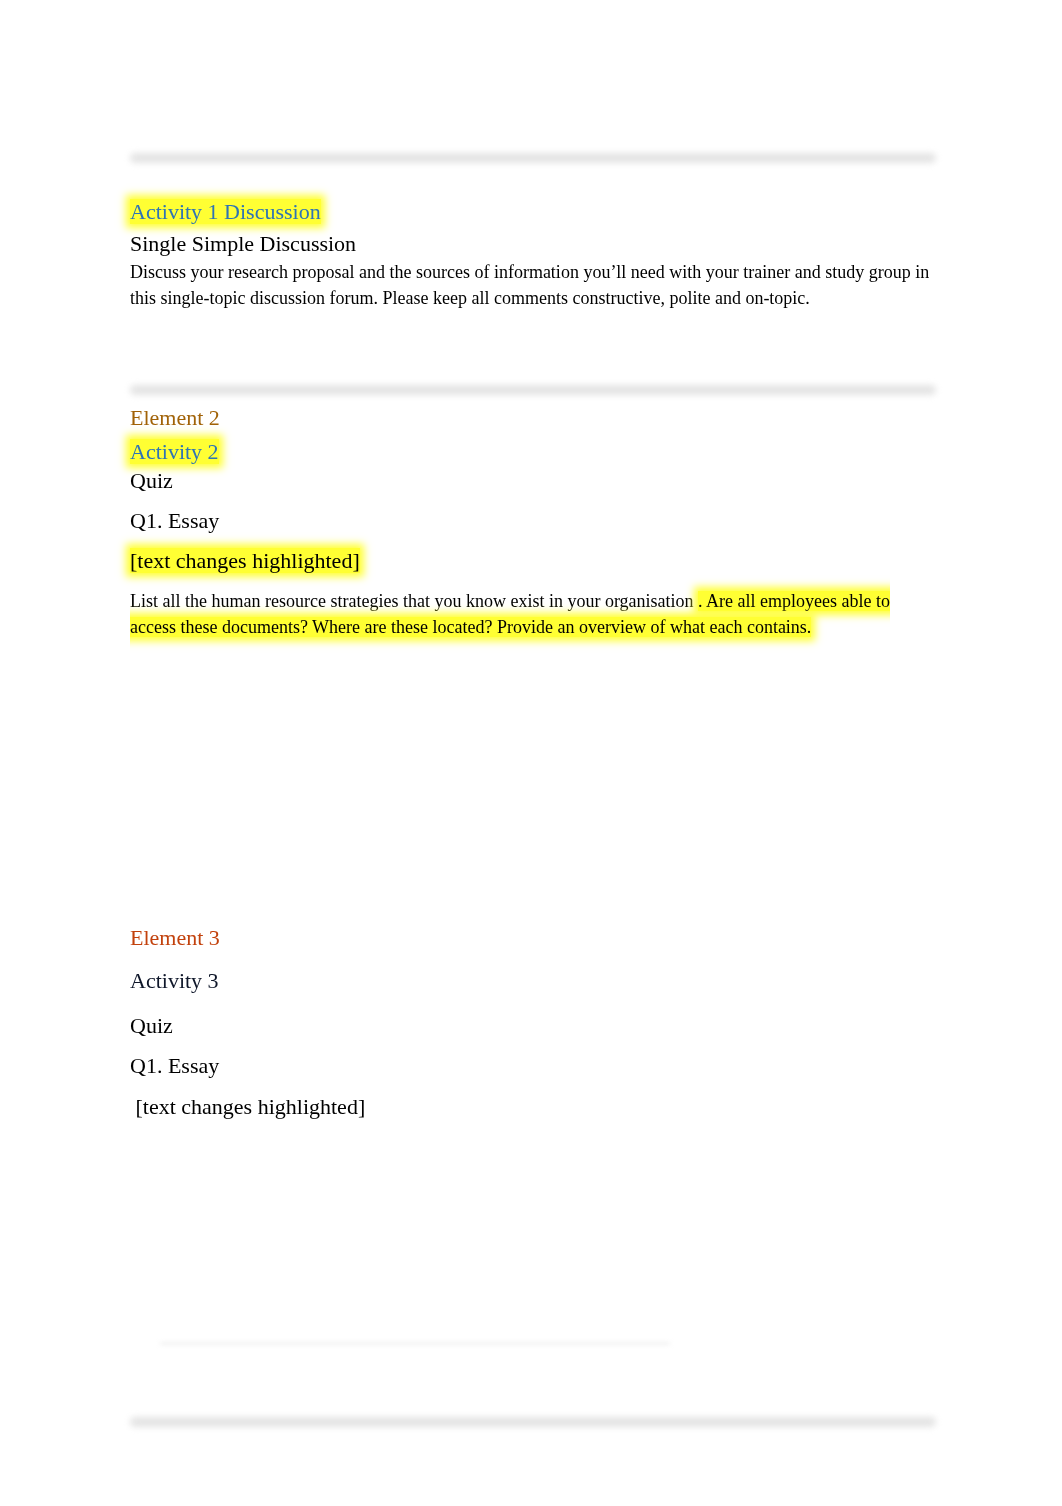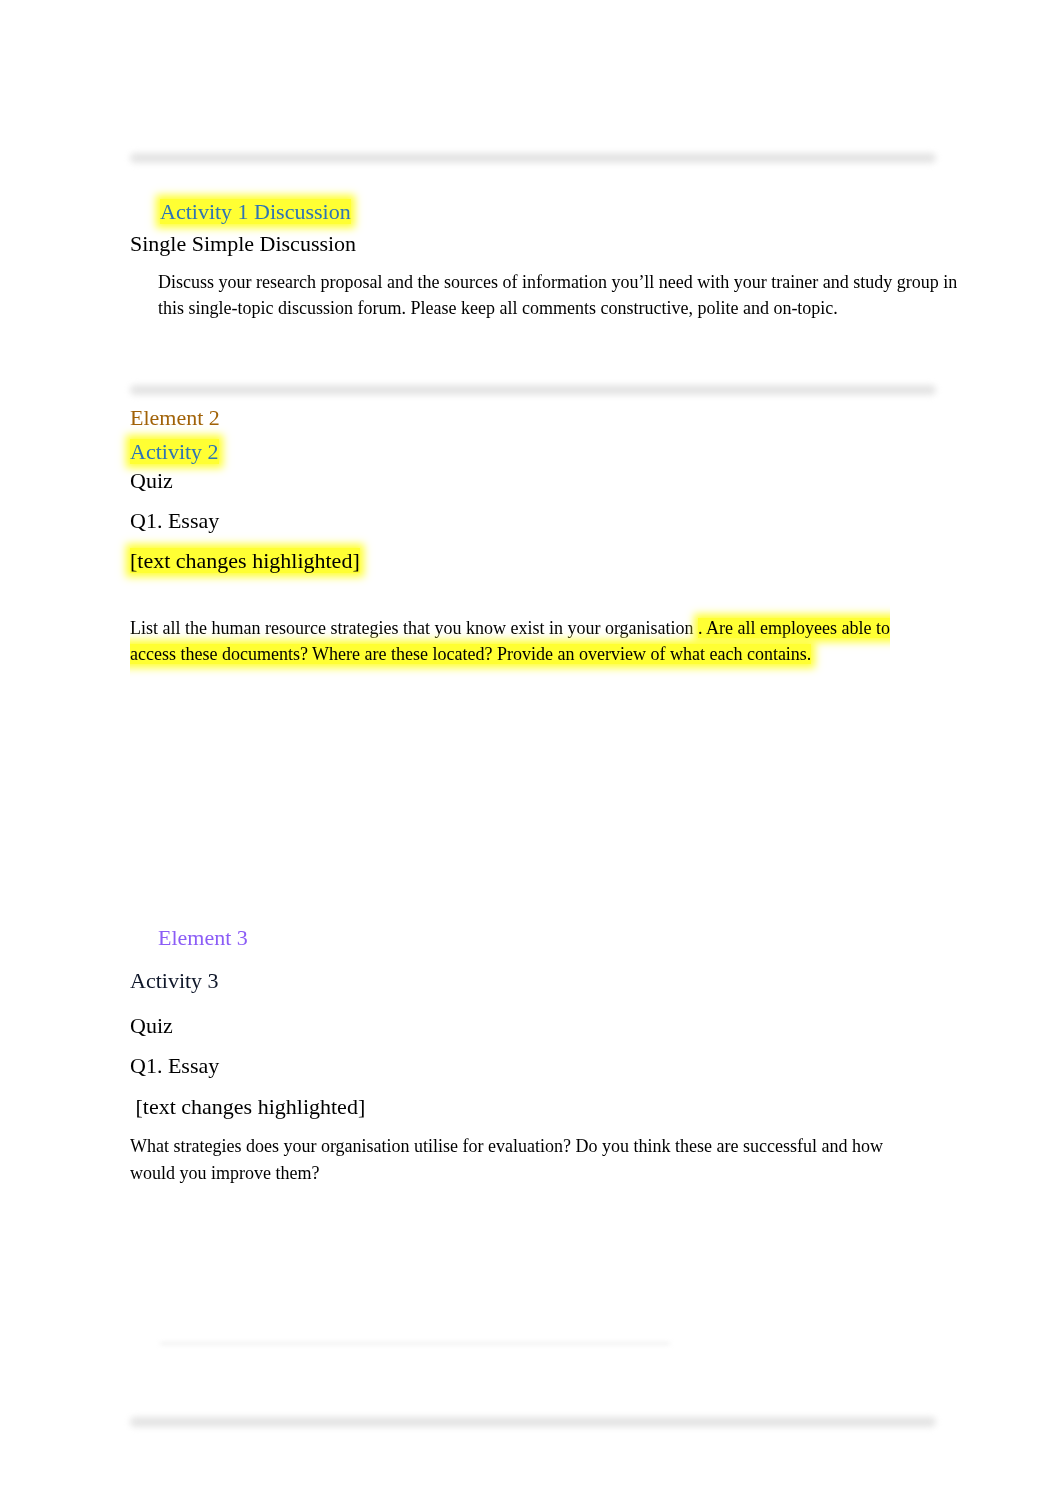--- a/index.html
+++ b/index.html
@@ -16,43 +16,42 @@
   .para { position: absolute; left: 130px; width: 800px; font-size: 18px; line-height: 25.5px; }
   .hl { background: #ffff33; box-shadow: 0 0 8px 4px #ffff33; }
 </style>
 </head>
 <body>
 
 <div class="page">
 
   <div class="divider" style="top:153px;"></div>
 
-  <div class="t h" style="top:199px;color:#2E74B5;margin-left:30px;">
+  <div class="t h" style="top:199px;color:#2E74B5;">
     <span class="hl">Activity 1 Discussion</span>
   </div>
   <div class="t b" style="top:231px;">Single Simple Discussion</div>
-  <div class="para" style="top:270px;margin-left:28px;">Discuss your research proposal and the sources of information you’ll need with your trainer and study group in this single-topic discussion forum. Please keep all comments constructive, polite and on-topic.</div>
+  <div class="para" style="top:260px;">Discuss your research proposal and the sources of information you’ll need with your trainer and study group in this single-topic discussion forum. Please keep all comments constructive, polite and on-topic.</div>
 
   <div class="divider" style="top:385px;"></div>
 
   <div class="t h" style="top:405px;color:#a16207;">Element 2</div>
   <div class="t h" style="top:439px;color:#2E74B5;border-radius:7px;">
     <span class="hl">Activity 2</span>
   </div>
   <div class="t b" style="top:468px;">Quiz</div>
   <div class="t b" style="top:508px;">Q1. Essay</div>
   <div class="t b" style="top:548px;">
     <span class="hl">[text changes highlighted]</span>
   </div>
-  <div class="para" style="top:588px;line-height:26px;margin-top:27px;">
+  <div class="para" style="top:588px;line-height:26px;">
     <span>List all the human resource strategies that you know exist in your organisation </span><span class="hl">. Are all employees able to access these documents? Where are these located? Provide an overview of what each contains.</span>
   </div>
 
-  <div class="t h" style="top:925px;color:#8b5cf6;margin-left:28px;">Element 3</div>
+  <div class="t h" style="top:925px;color:#c2410c;">Element 3</div>
   <div class="t h" style="top:968px;color:#0f172a;">Activity 3</div>
   <div class="t b" style="top:1013px;">Quiz</div>
   <div class="t b" style="top:1053px;">Q1. Essay</div>
   <div class="t b" style="top:1094px;white-space:pre;"> [text changes highlighted]</div>
-  <div class="para" style="top:1133px;line-height:27px;">What strategies does your organisation utilise for evaluation? Do you think these are successful and how would you improve them?</div>
 
   <div class="faint-line" style="top:1342px;"></div>
   <div class="divider" style="top:1417px;"></div>
 </div>
 
 </body></html>

